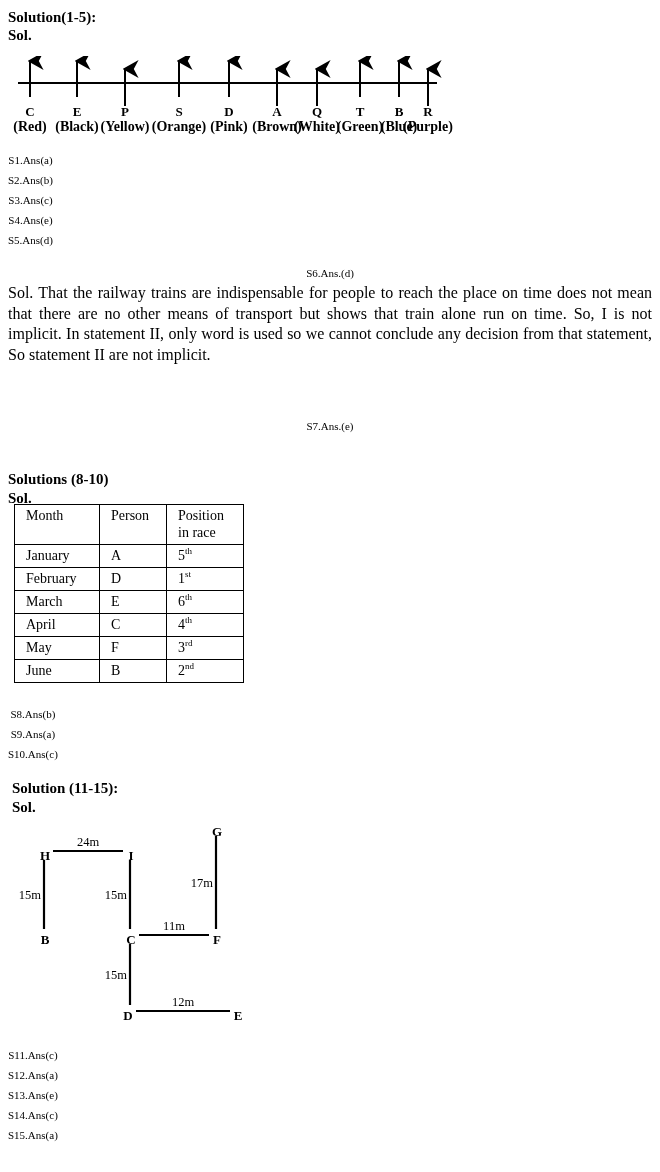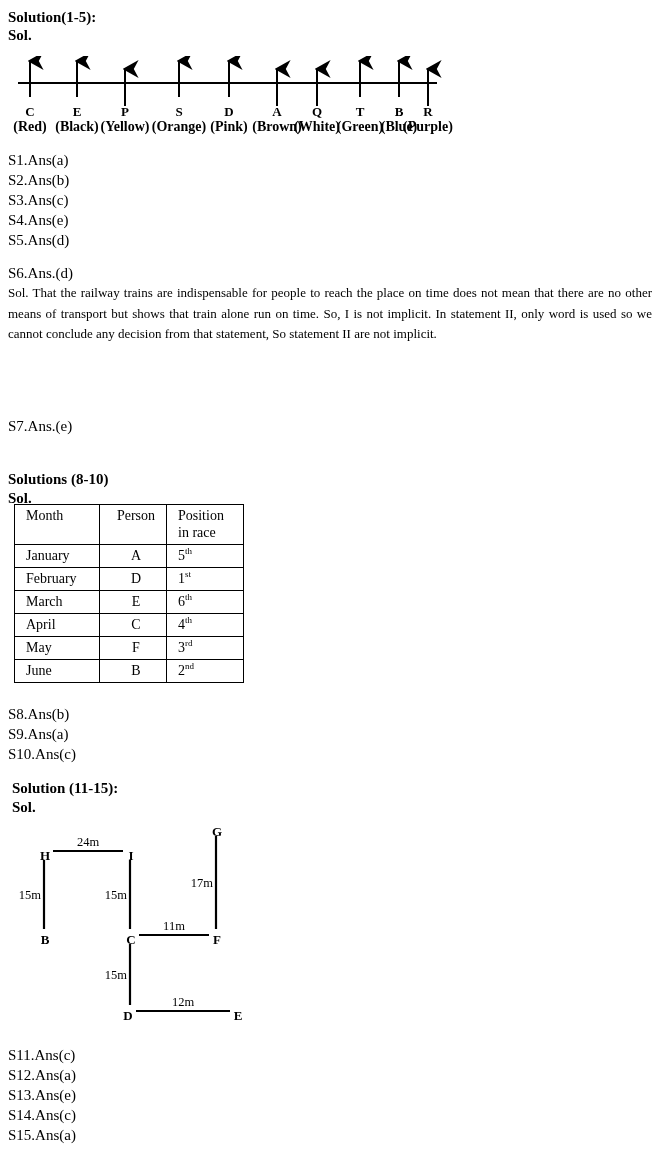--- a/index.html
+++ b/index.html
@@ -13,26 +13,27 @@
     overflow:hidden;
   }
   .page{position:relative;width:608px;height:1172px;}
 
   .h-bold{
     font-weight:bold;
     font-size:15px;
     line-height:19px;
   }
   .para{
-    font-size:13px;
+    font-size:16px;
     line-height:20.5px;
   }
   .ans-line{
-    font-size:15px;
+    font-size:11px;
     line-height:20px;
+    text-align:center;
   }
   .just{ text-align:justify; text-align-last:left; }
 
   
   #sol15-head{position:absolute;left:8px;top:8px;}
   #sol15-head .l2{font-weight:bold;font-size:15px;}
 
   
   #numberline{position:absolute;left:0px;top:56px;width:480px;height:80px;}
   #numberline svg{display:block;}
@@ -63,21 +64,21 @@
   }
   #race-table td, #race-table th{
     border:1px solid #000;
     padding:2px 5px 3px 11px;
     text-align:left;
     font-weight:normal;
     vertical-align:top;
     line-height:17px;
   }
   #race-table .c-month{width:68px;}
-  #race-table .c-person{width:50px;text-align:center;}
+  #race-table .c-person{width:50px;}
   #race-table .c-pos{width:60px;}
   #race-table .hdr td{height:34px;}
   #race-table tbody td{height:17px;}
   sup{font-size:9px;vertical-align:super;line-height:0;}
 
   #ans-8-10{position:absolute;left:8px;top:704px;}
 
   #sol1115-head{position:absolute;left:12px;top:779px;}
 
   

